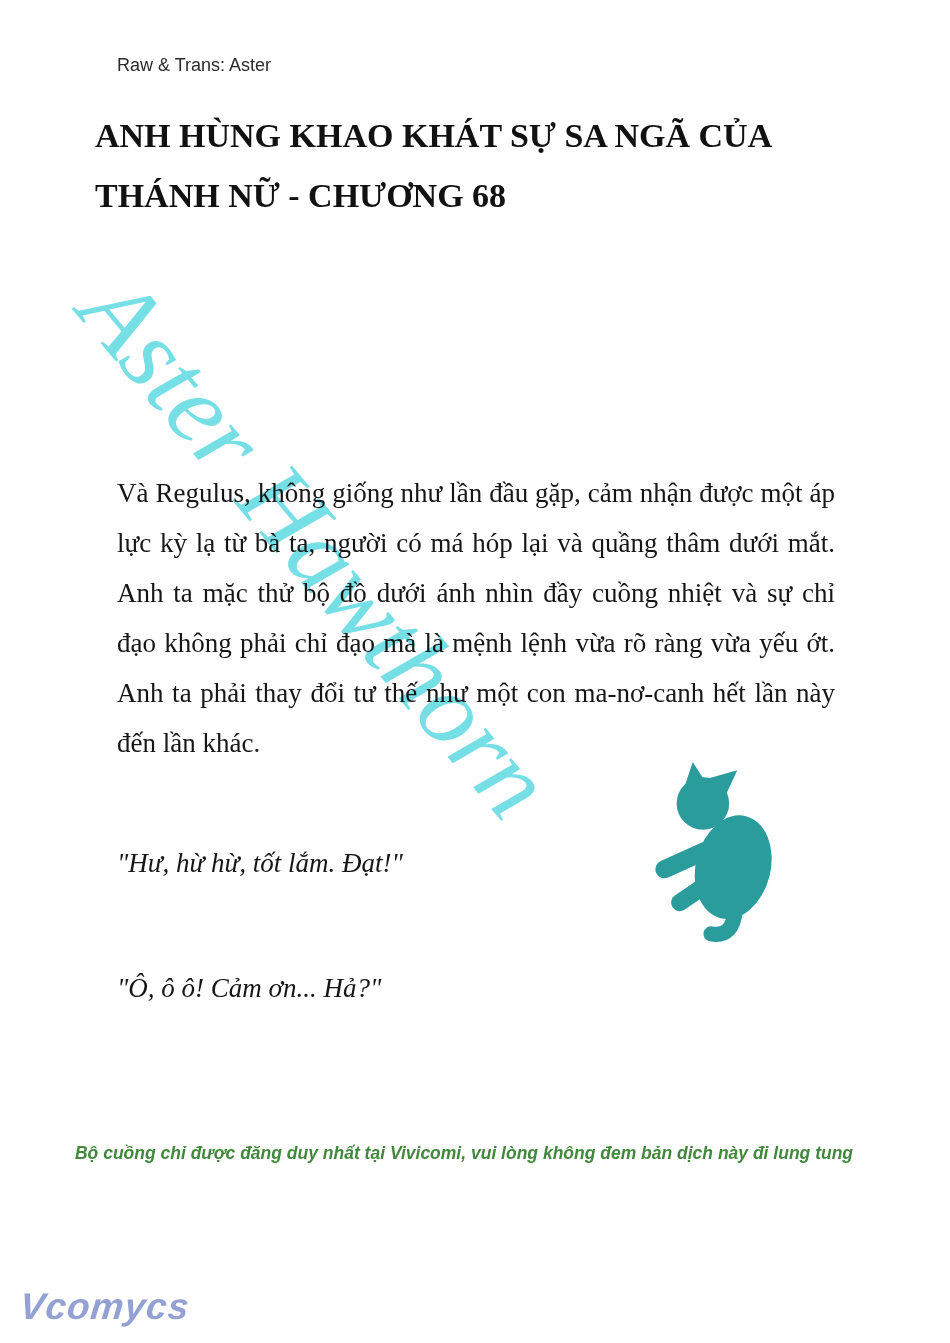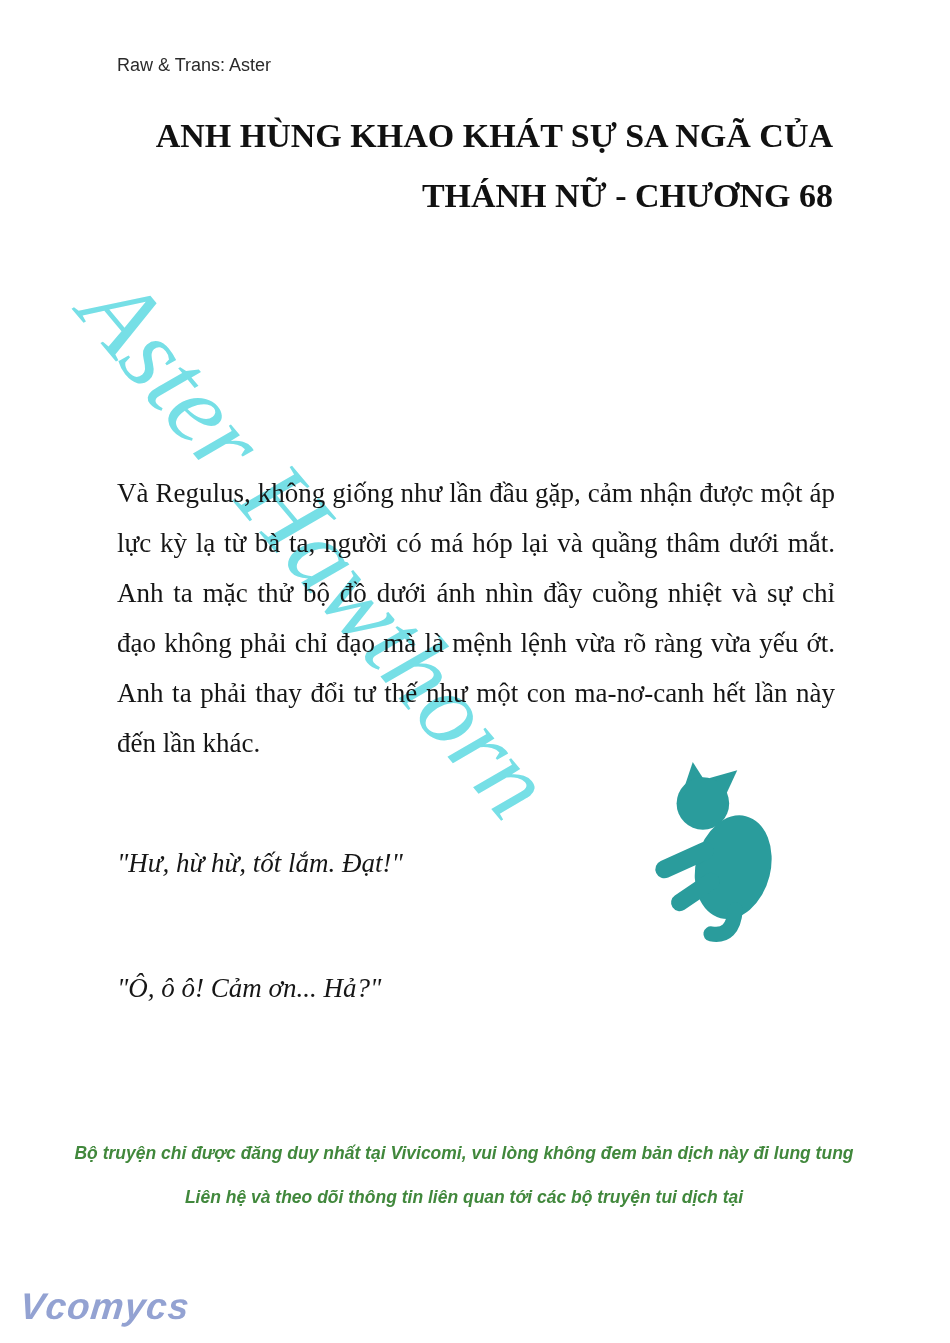--- a/index.html
+++ b/index.html
@@ -20,21 +20,21 @@
     font-family: "Liberation Sans", sans-serif;
     font-size: 18px;
     color: #2b2b2b;
     z-index: 2;
   }
   .chapter-title {
     position: absolute;
     left: 95px;
     right: 95px;
     top: 106px;
-    text-align: right;
+    text-align: left;
     font-family: "Liberation Serif", serif;
     font-weight: bold;
     font-size: 34px;
     line-height: 60px;
     color: #111111;
     z-index: 2;
   }
   .chapter-title .inner { display: inline-block; max-width: 700px; }
   .watermark {
     position: absolute;
@@ -133,19 +133,18 @@
       </g>
       <g stroke="#2a9c9c" stroke-linecap="round" fill="none">
         <path d="M52 92 L12 110" stroke-width="18"></path>
         <path d="M58 122 L27 143" stroke-width="17"></path>
         <path d="M82 150 Q80 178 58 174" stroke-width="15"></path>
       </g>
     </svg>
   </div>
 
   <div class="footer">
-    <p>Bộ truyện chỉ được đăng duy nhất tại Vivicomi, vui lòng không đem bản dịch này đi lung tung</p>
-    <p>Liên hệ và theo dõi thông tin liên quan tới các bộ truyện tui dịch tại</p>
+    <p>Bộ cuồng chỉ được đăng duy nhất tại Vivicomi, vui lòng không đem bản dịch này đi lung tung</p>
   </div>
 
   <div class="site-logo">Vcomycs</div>
 
 </div>
 
 </body></html>

